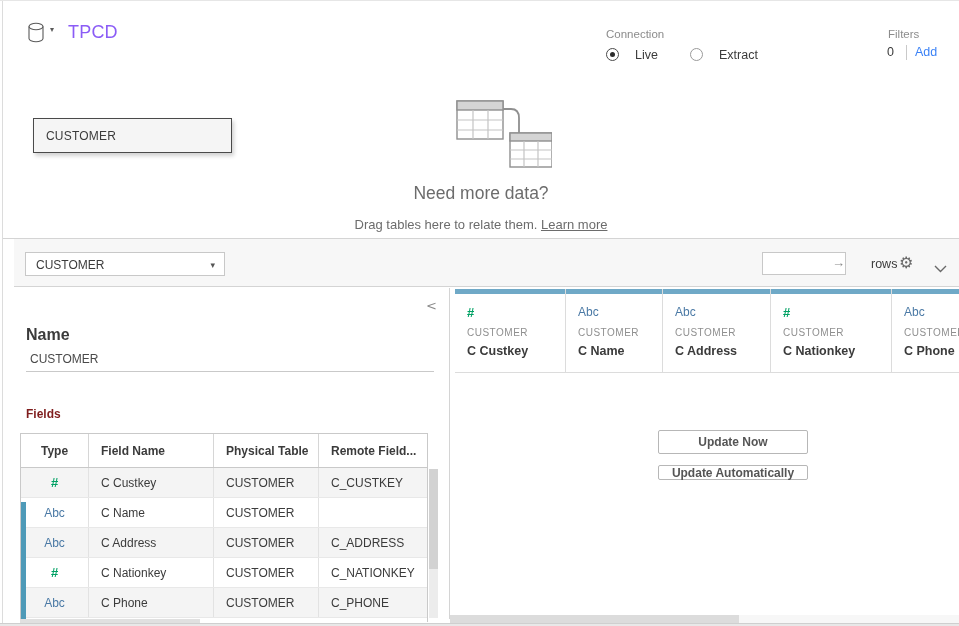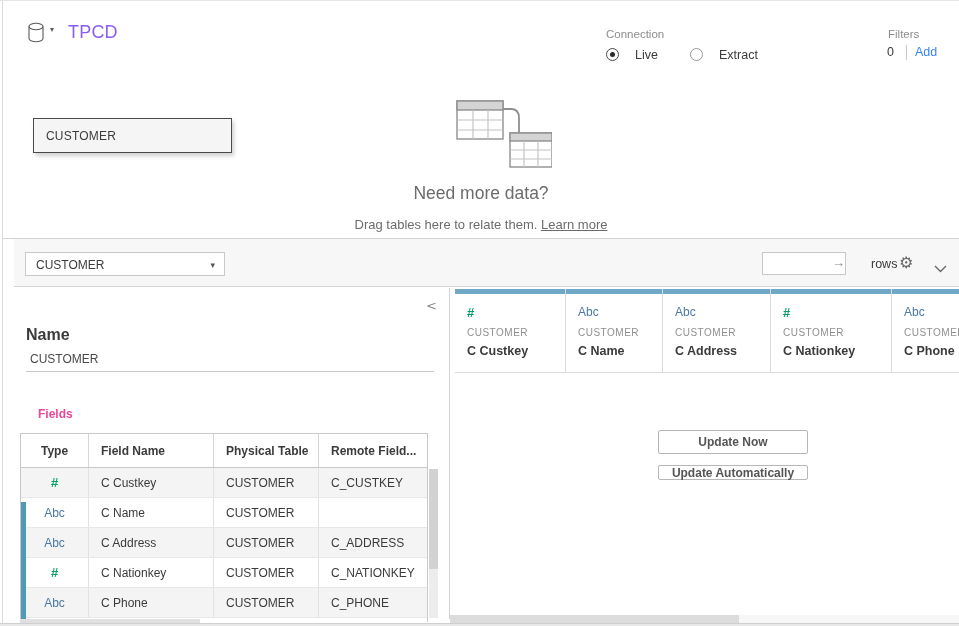--- a/index.html
+++ b/index.html
@@ -53,21 +53,21 @@
   [data-name="arrow-right-icon"]{position:absolute;left:818px;top:16px;font-size:13px;color:#8a8a8a;}
   [data-name="rows-label"]{position:absolute;left:840px;top:18px;font-size:12.5px;color:#3b3b3b;padding-left:17px;}
   [data-name="gear-icon"]{position:absolute;left:885px;top:14px;font-size:16px;color:#696969;cursor:pointer;}
   [data-name="chevron-down-icon"]{position:absolute;left:920px;top:20px;cursor:pointer;}
 
   
   [data-name="left-panel"]{position:absolute;left:14px;top:287px;width:436px;height:331px;background:#fff;border-right:1px solid #d4d4d4;}
   [data-name="collapse-panel-button"]{position:absolute;right:12px;top:10px;font-size:13px;color:#8a8a8a;cursor:pointer;font-family:"DejaVu Sans",sans-serif;}
   [data-name="name-label"]{position:absolute;left:12px;top:38px;font-size:16px;font-weight:bold;color:#3b3b3b;}
   [data-name="name-input"]{position:absolute;left:12px;top:58px;width:408px;height:26px;border:none;border-bottom:1px solid #c9c9c9;font-size:12px;color:#4a4a4a;padding:0 0 0 4px;font-family:inherit;background:#fff;}
-  [data-name="fields-label"]{position:absolute;left:12px;top:119px;font-size:12px;font-weight:bold;color:#ec4899;margin-left:12px;}
+  [data-name="fields-label"]{position:absolute;left:12px;top:119px;font-size:12px;font-weight:bold;color:#7f1d1d;}
 
   [data-name="fields-table"]{position:absolute;left:6px;top:145px;width:408px;border:1px solid #c9c9c9;border-bottom:none;background:#fff;}
   .fhead{display:flex;height:34px;border-bottom:1px solid #c9c9c9;background:#fff;}
   .fhead .fcell{font-weight:bold;color:#3b3b3b;}
   .fcell{font-size:12px;display:flex;align-items:center;padding-left:12px;border-right:1px solid #e2e2e2;overflow:hidden;white-space:nowrap;}
   .fhead .fcell{border-right:1px solid #d6d6d6;}
   .fcell.c-type{width:68px;justify-content:center;padding-left:0;}
   .fcell.c-fname{width:125px;}
   .fcell.c-ptable{width:105px;text-align:center;}
   .fcell.c-rfield{flex:1;border-right:none;text-overflow:ellipsis;}

